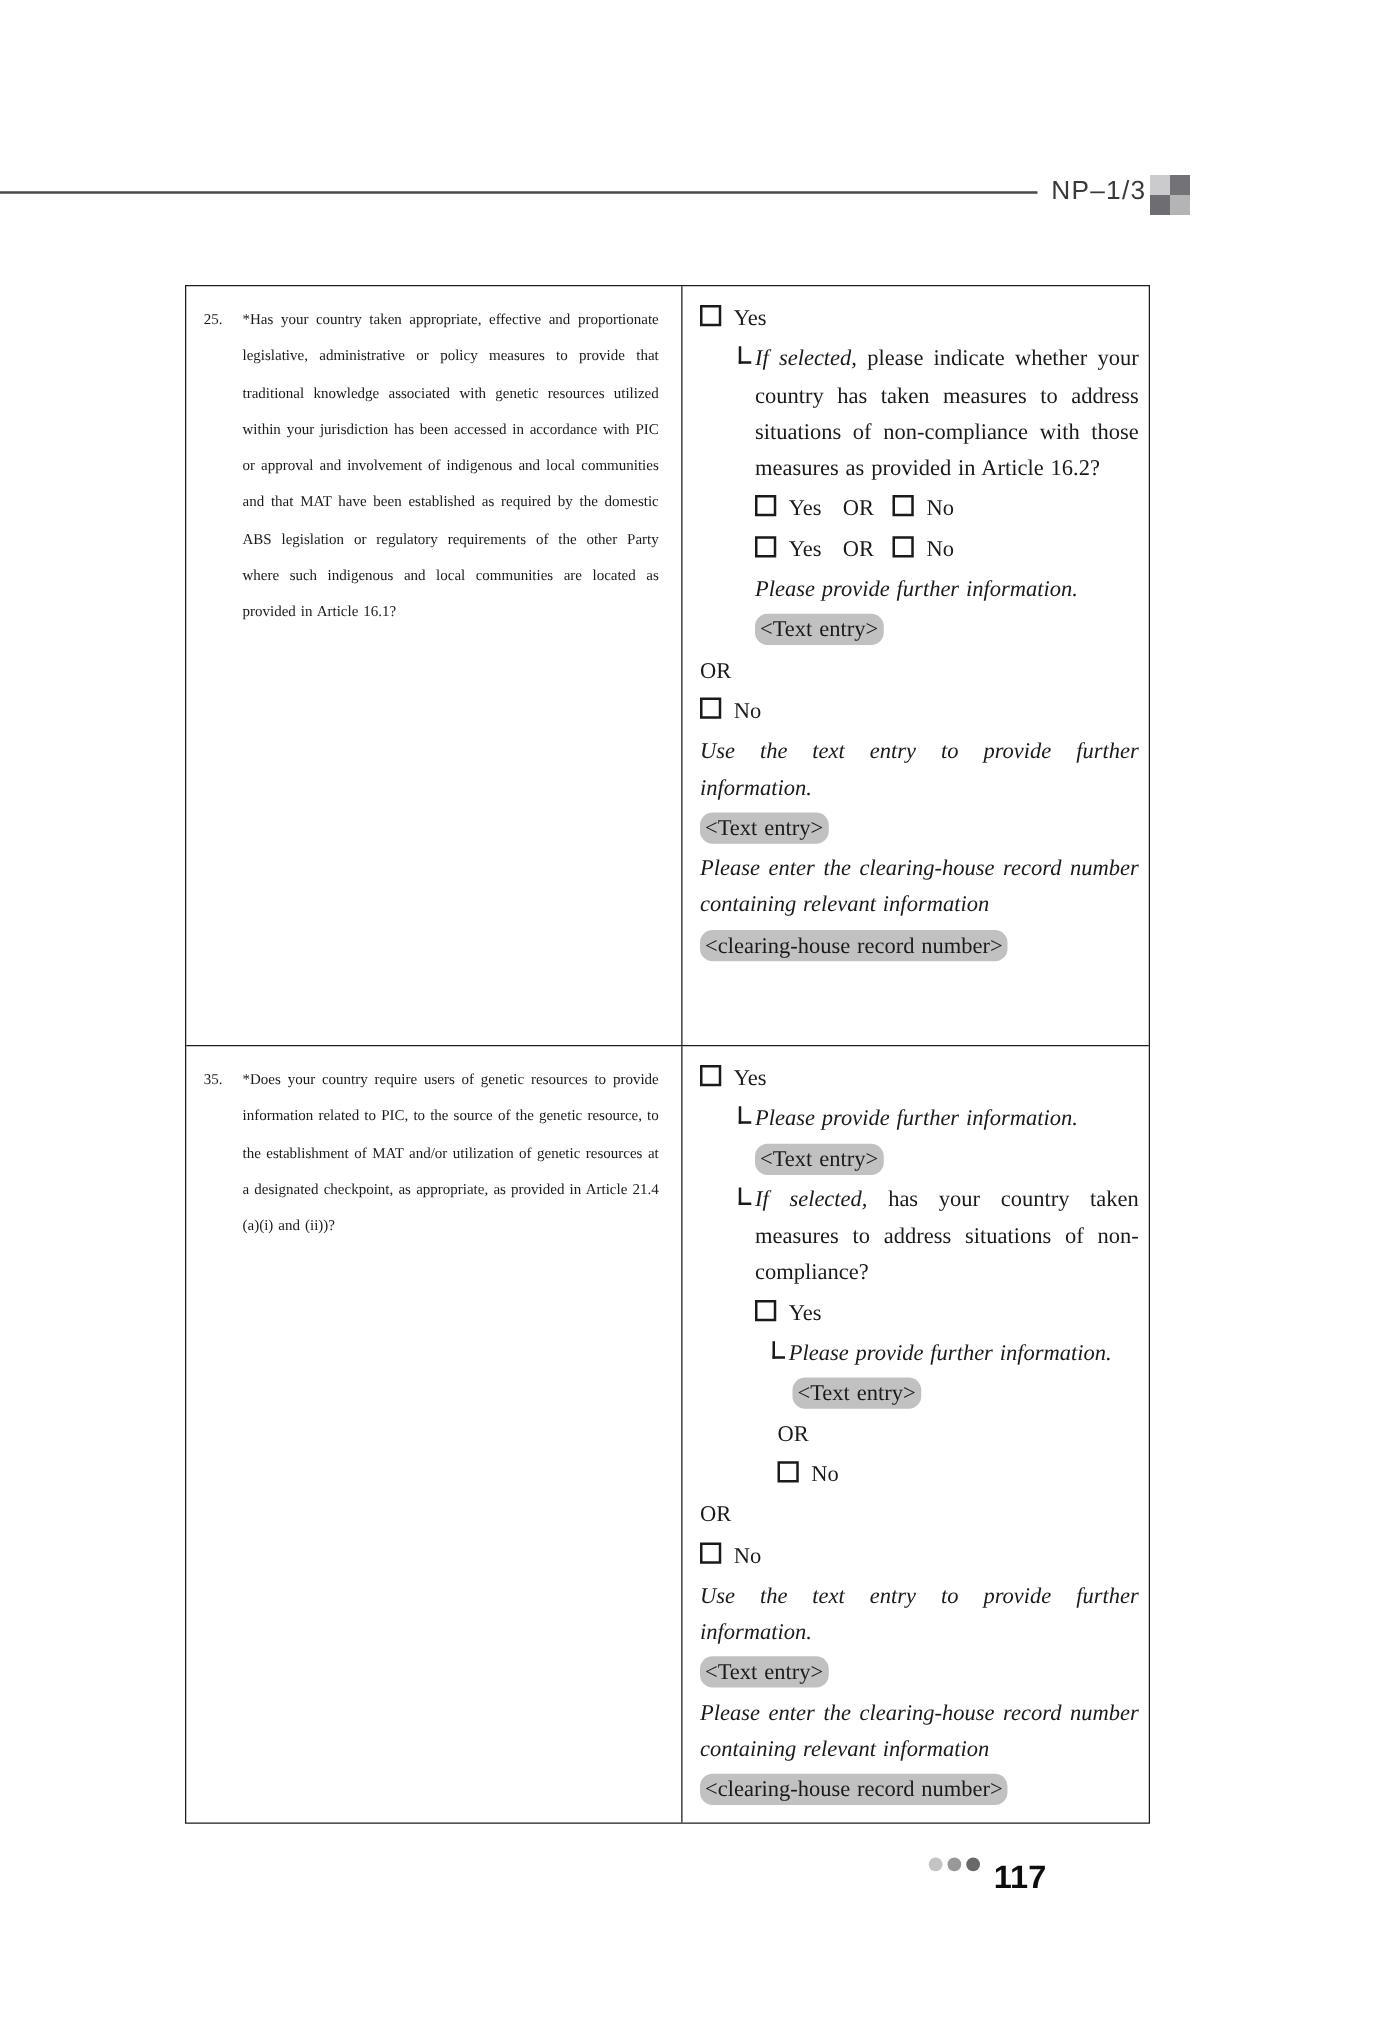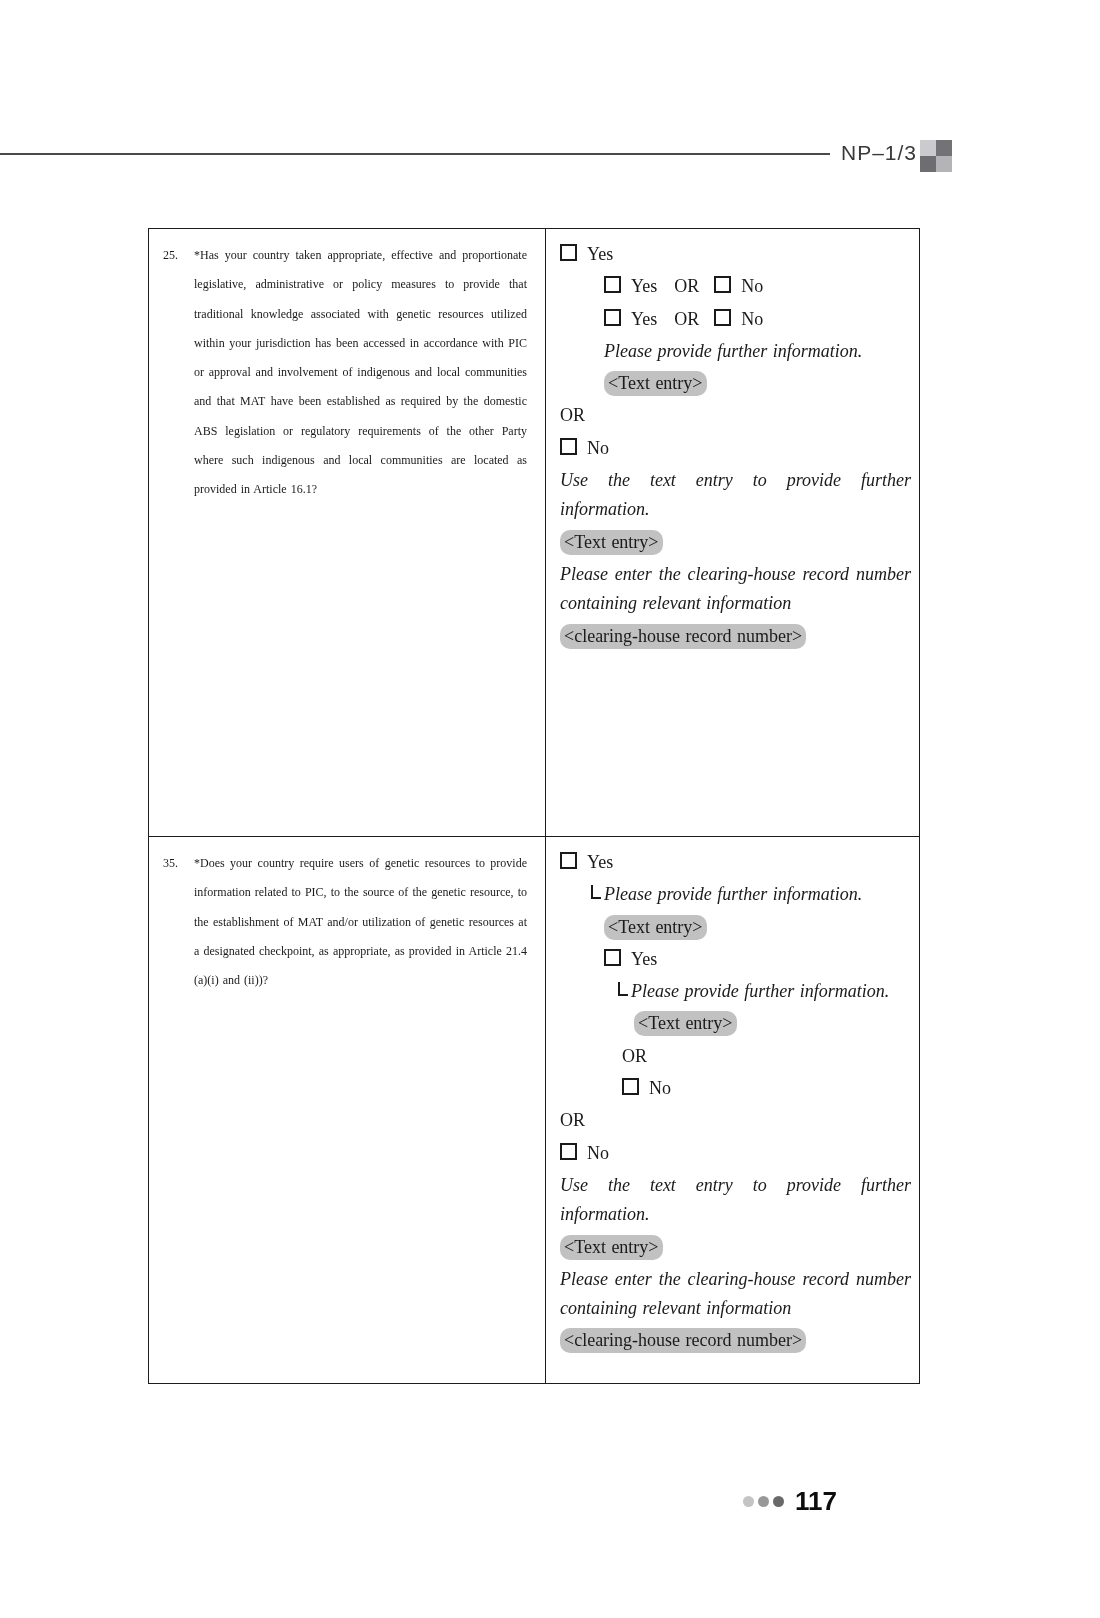--- a/index.html
+++ b/index.html
@@ -74,21 +74,21 @@
     border-left:2px solid #1a1a1a;border-bottom:2px solid #1a1a1a;
     margin-right:3px;vertical-align:1px;
   }
   .entry{
     display:inline-block;background:#c1c1c1;
     padding:0 4px;line-height:25px;border-radius:10px;
   }
   
   .page-footer{
     position:absolute;top:1486px;right:150px;
-    display:flex;align-items:center;
+    display:flex;align-items:flex-start;
   }
   .dot{width:11px;height:11px;border-radius:50%;margin-left:4px;}
   .dot1{background:#c4c4c6;}
   .dot2{background:#98989a;}
   .dot3{background:#69696c;}
   .page-num{
     font-family:"Liberation Sans", sans-serif;
     font-weight:bold;font-size:26px;color:#0d0d0d;
     margin-left:11px;
   }
@@ -114,20 +114,23 @@
         <div class="question">
           <span class="qnum">25.</span><span>*Has your country taken appropriate, effective and proportionate legislative, administrative or policy measures to provide that traditional knowledge associated with genetic resources utilized within your jurisdiction has been accessed in accordance with PIC or approval and involvement of indigenous and local communities and that MAT have been established as required by the domestic ABS legislation or regulatory requirements of the other Party where such indigenous and local communities are located as provided in Article 16.1?</span>
         </div>
       </div>
       <div class="cell-a">
 
         <div class="ans i0">
           <span class="cb"></span><span>Yes</span>
         </div>
 
+        <div class="ans i1">
+          <span class="br"></span><span class="it">If selected,</span><span> please indicate whether your country has taken measures to address situations of non-compliance with those measures as provided in Article 16.2?</span>
+        </div>
 
         <div class="ans i2">
           <span class="cb"></span><span>Yes</span><span class="or-mid">OR</span><span class="cb"></span><span>No</span>
         </div>
 
 
         <div class="ans i2">
           <span class="cb"></span><span>Yes</span><span class="or-mid">OR</span><span class="cb"></span><span>No</span>
         </div>
 
@@ -171,20 +174,23 @@
         </div>
 
         <div class="ans i1 it">
           <span class="br"></span><span>Please provide further information.</span>
         </div>
 
         <div class="ans i2">
           <span class="entry">&lt;Text entry&gt;</span>
         </div>
 
+        <div class="ans i1">
+          <span class="br"></span><span class="it">If selected,</span><span> has your country taken measures to address situations of non-compliance?</span>
+        </div>
 
         <div class="ans i2">
           <span class="cb"></span><span>Yes</span>
         </div>
 
         <div class="ans i3 it">
           <span class="br"></span><span>Please provide further information.</span>
         </div>
 
         <div class="ans e4">

